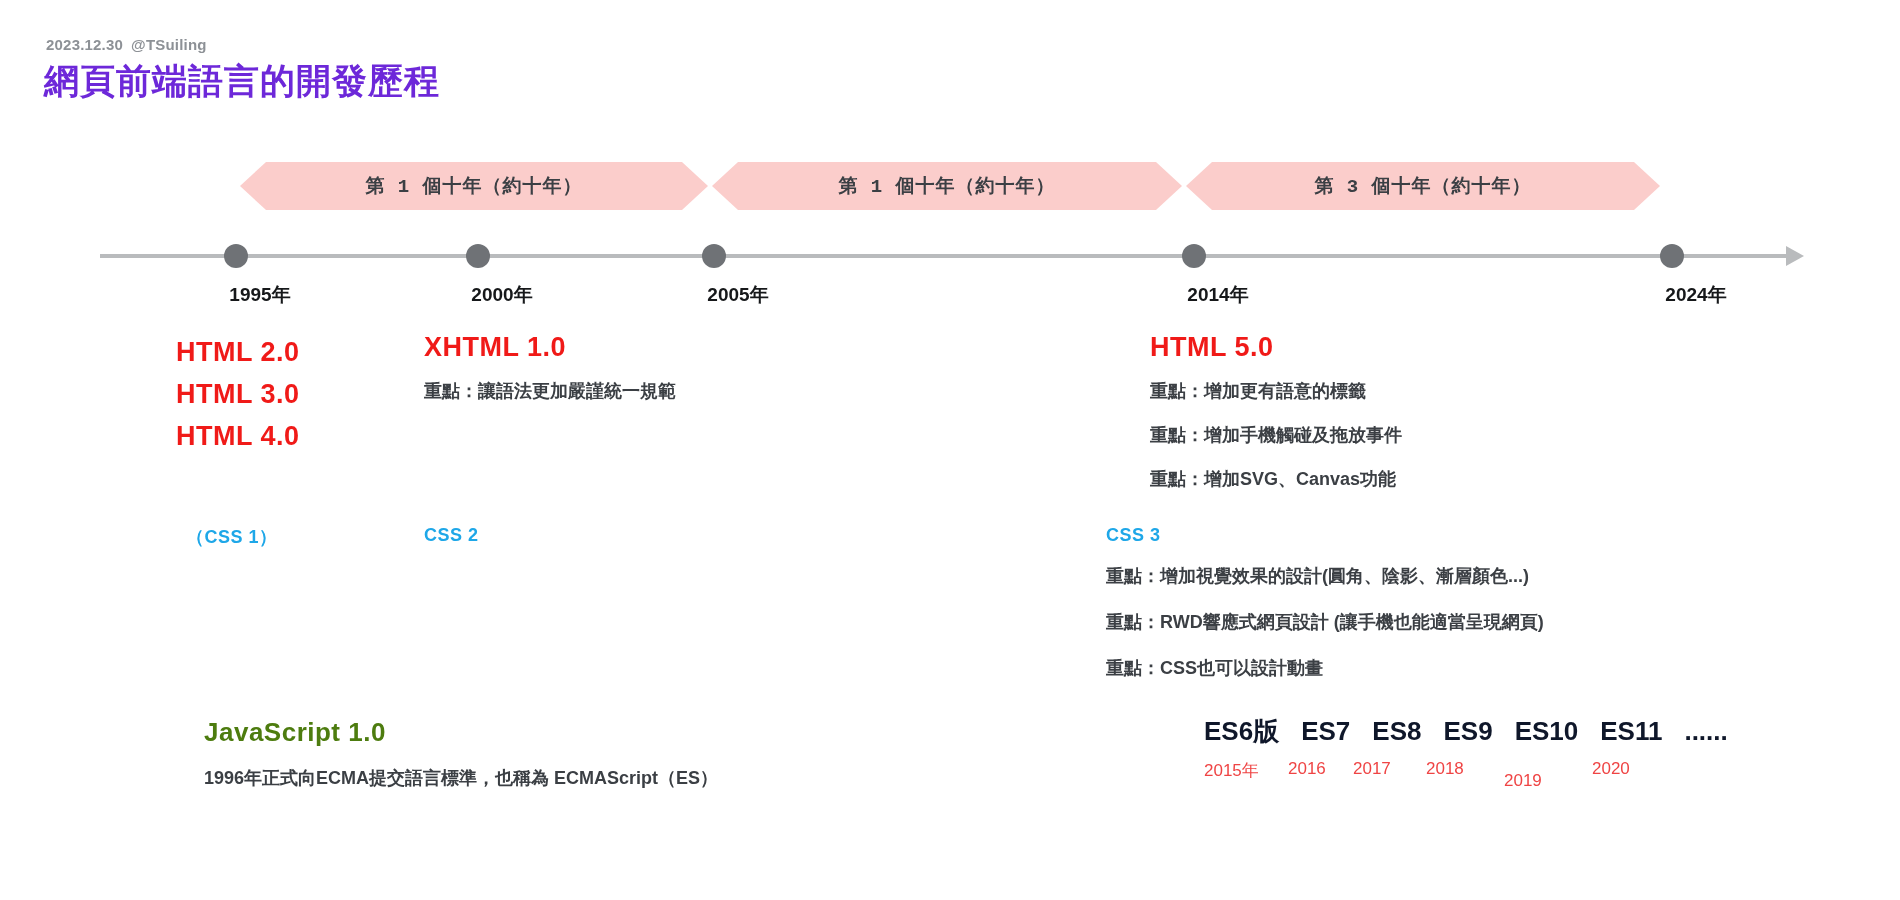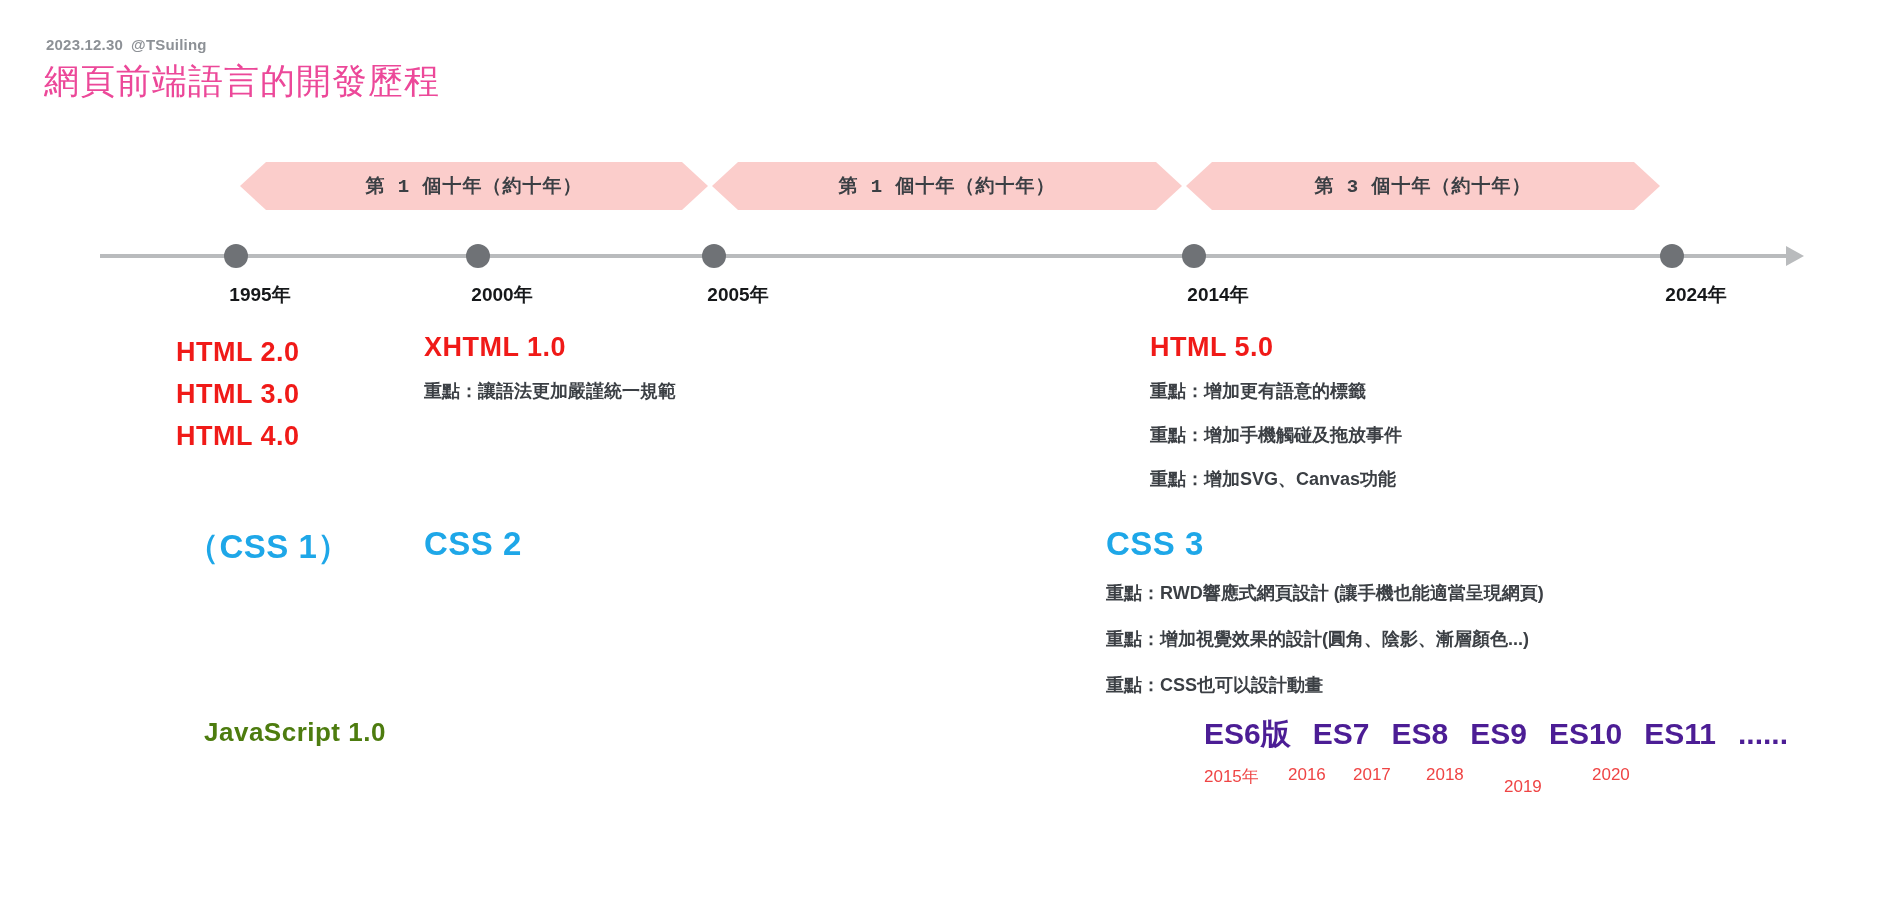--- a/index.html
+++ b/index.html
@@ -24,22 +24,22 @@
     font-weight: bold;
     color: #8d9196;
     letter-spacing: .2px;
   }
   .meta .handle { margin-left: 8px; }
   .page-title {
     position: absolute;
     left: 44px;
     top: 58px;
     font-size: 35px;
-    font-weight: normal;
-    color: #ec4899;
+    font-weight: bold;
+    color: #6d28d9;
     letter-spacing: 1px;
   }
 
   
   .decade {
     position: absolute;
     height: 48px;
     top: 162px;
     display: flex;
     align-items: center;
@@ -106,21 +106,21 @@
   .block { position: absolute; }
 
   .head-html {
     font-size: 27px;
     font-weight: bold;
     color: #f01a18;
     letter-spacing: .5px;
     white-space: nowrap;
   }
   .head-css {
-    font-size: 33px;
+    font-size: 18px;
     font-weight: bold;
     color: #1ea7e8;
     letter-spacing: .5px;
     white-space: nowrap;
   }
   .head-js {
     font-size: 26px;
     font-weight: bold;
     color: #4d7c0f;
     letter-spacing: .5px;
@@ -155,21 +155,21 @@
   
   #js-1996 { left: 204px; top: 717px; }
   #js-1996 .note { margin-top: 14px; }
 
   #es-versions { left: 1204px; top: 714px; }
   .es-row {
     display: flex;
     align-items: baseline;
     gap: 22px;
   }
-  .es-row .es-item { font-size: 30px; font-weight: bold; color: #4c1d95; white-space: nowrap; }
+  .es-row .es-item { font-size: 26px; font-weight: bold; color: #0f172a; white-space: nowrap; }
   .es-years {
     display: flex;
     margin-top: 10px;
     font-size: 17px;
     font-weight: normal;
     color: #ef4444;
   }
   .es-years span { white-space: nowrap; }
 </style>
 </head>
@@ -227,27 +227,28 @@
 </div>
 
 <div class="block" id="css1">
   <div class="head-css">（CSS 1）</div>
 </div>
 <div class="block" id="css2">
   <div class="head-css">CSS 2</div>
 </div>
 <div class="block" id="css3">
   <div class="head-css">CSS 3</div>
+  <div class="note">重點：增加視覺效果的設計(圓角、陰影、漸層顏色...)</div>
   <div class="note">重點：RWD響應式網頁設計 (讓手機也能適當呈現網頁)</div>
-  <div class="note">重點：增加視覺效果的設計(圓角、陰影、漸層顏色...)</div>
   <div class="note">重點：CSS也可以設計動畫</div>
 </div>
 
 <div class="block" id="js-1996">
   <div class="head-js">JavaScript 1.0</div>
+  <div class="note">1996年正式向ECMA提交語言標準，也稱為 ECMAScript（ES）</div>
 </div>
 
 <div class="block" id="es-versions">
   <div class="es-row">
     <span class="es-item">ES6版</span>
     <span class="es-item">ES7</span>
     <span class="es-item">ES8</span>
     <span class="es-item">ES9</span>
     <span class="es-item">ES10</span>
     <span class="es-item">ES11</span>

